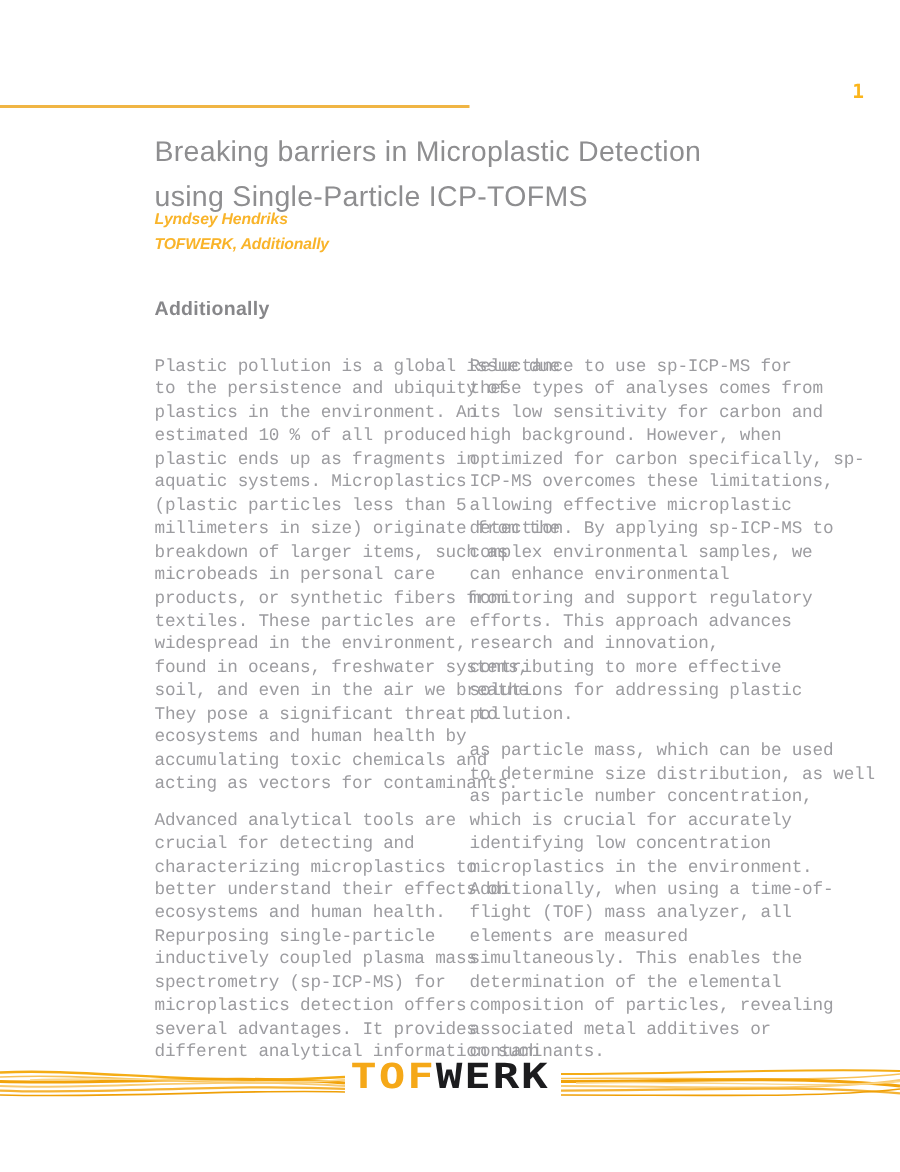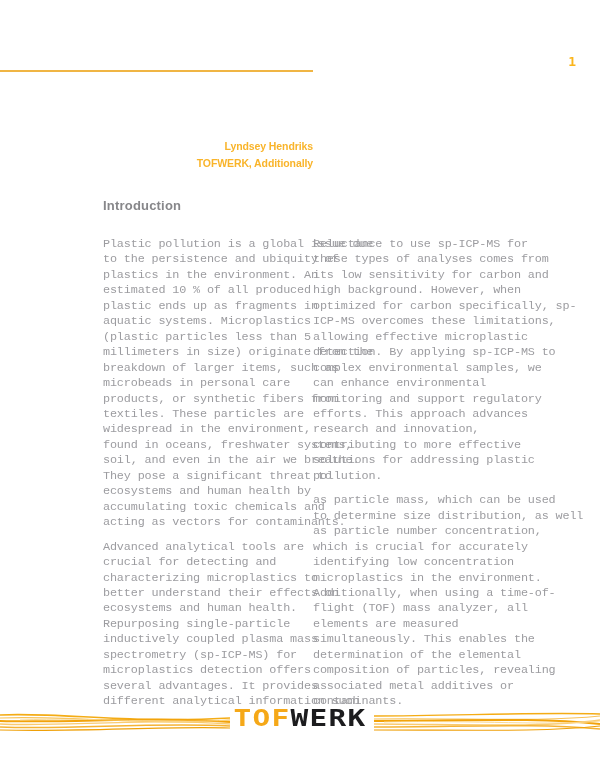--- a/index.html
+++ b/index.html
@@ -33,22 +33,22 @@
     font-size: 19px;
     font-weight: 400;
     line-height: 29.5px;
     letter-spacing: 0.2px;
     color: #8e8e90;
   }
   .byline {
     position: absolute;
     left: 103px; top: 138px;
     width: 210px;
-    text-align: right;
     color: #f9b42a;
+    font-style: italic;
   }
   .byline .author {
     font-size: 10.5px;
     font-weight: 700;
     line-height: 16.5px;
     letter-spacing: -0.1px;
   }
   .byline .affiliation {
     font-size: 10.5px;
     font-weight: 700;
@@ -104,27 +104,28 @@
 </style>
 </head>
 <body>
 
 <div class="page">
 
   <div class="top-rule"></div>
 
   <div class="page-number">1</div>
 
+  <h1 class="title">Breaking barriers in Microplastic Detection using Single-Particle ICP-TOFMS</h1>
 
   <div class="byline">
     <div class="author">Lyndsey Hendriks</div>
     <div class="affiliation">TOFWERK, Additionally</div>
   </div>
 
-  <h2 class="section-heading">Introduction</h2>
+  <h2 class="section-heading">Additionally</h2>
 
   <div class="col col-left">
     <p>Plastic pollution is a global issue due
 to the persistence and ubiquity of
 plastics in the environment. An
 estimated 10 % of all produced
 plastic ends up as fragments in
 aquatic systems. Microplastics
 (plastic particles less than 5
 millimeters in size) originate from the

